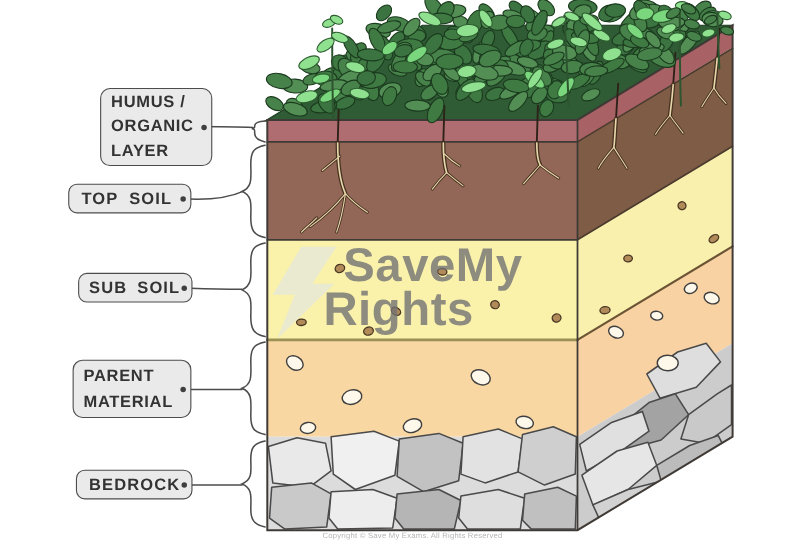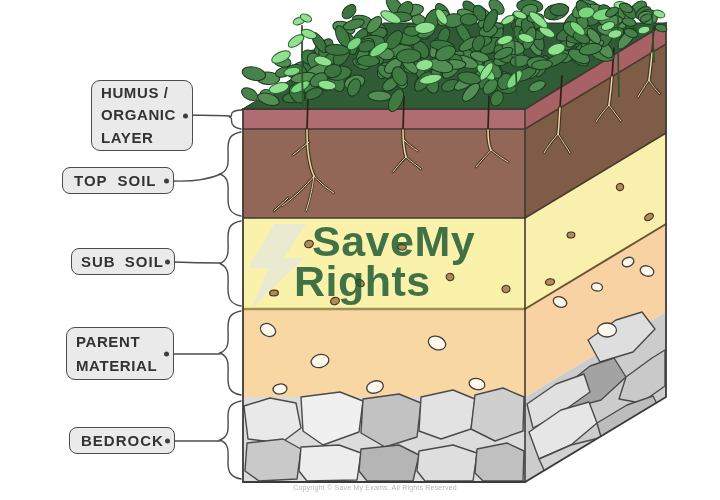--- a/index.html
+++ b/index.html
@@ -9,21 +9,21 @@
   .tag{position:absolute;box-sizing:border-box;background:#eaeaea;border:1.7px solid #4c4c4c;
        color:#333;font-weight:700;display:flex;align-items:center;white-space:pre-line;
        letter-spacing:.6px;}
   .tag .dot{position:absolute;right:4px;top:50%;transform:translateY(-50%);
        width:5px;height:5px;border-radius:50%;background:#3f3f3f;}
   #label-humus{left:73px;top:80px;width:102px;height:71px;border-radius:9px;font-size:15px;line-height:1.47;padding-left:9px;margin-left:18px;}
   #label-topsoil{left:62px;top:167px;width:112px;height:27px;border-radius:8px;font-size:15px;padding-left:11px;word-spacing:5px;letter-spacing:1px;}
   #label-subsoil{left:71px;top:248px;width:104px;height:27px;border-radius:8px;font-size:15px;padding-left:9px;word-spacing:4px;letter-spacing:1px;}
   #label-parent{left:66px;top:327px;width:108px;height:53px;border-radius:9px;font-size:15px;line-height:1.55;padding-left:9px;}
   #label-bedrock{left:69px;top:427px;width:106px;height:27px;border-radius:8px;font-size:15px;padding-left:11px;letter-spacing:1px;}
-  .wm{position:absolute;left:294px;top:221px;font-size:43px;font-weight:700;color:#14532d;
+  .wm{position:absolute;left:294px;top:221px;font-size:43px;font-weight:700;color:#737373;
       opacity:.8;line-height:.93;letter-spacing:.5px;pointer-events:none;}
   .wm .l1{margin-left:18px;}
   .bolt{position:absolute;left:246px;top:224px;pointer-events:none;}
   .copyright{position:absolute;left:258px;top:484px;width:234px;text-align:center;
       font-size:7px;color:#b5b5b5;letter-spacing:.2px;}
 </style>
 </head>
 <body>
 
 <div class="stage">

